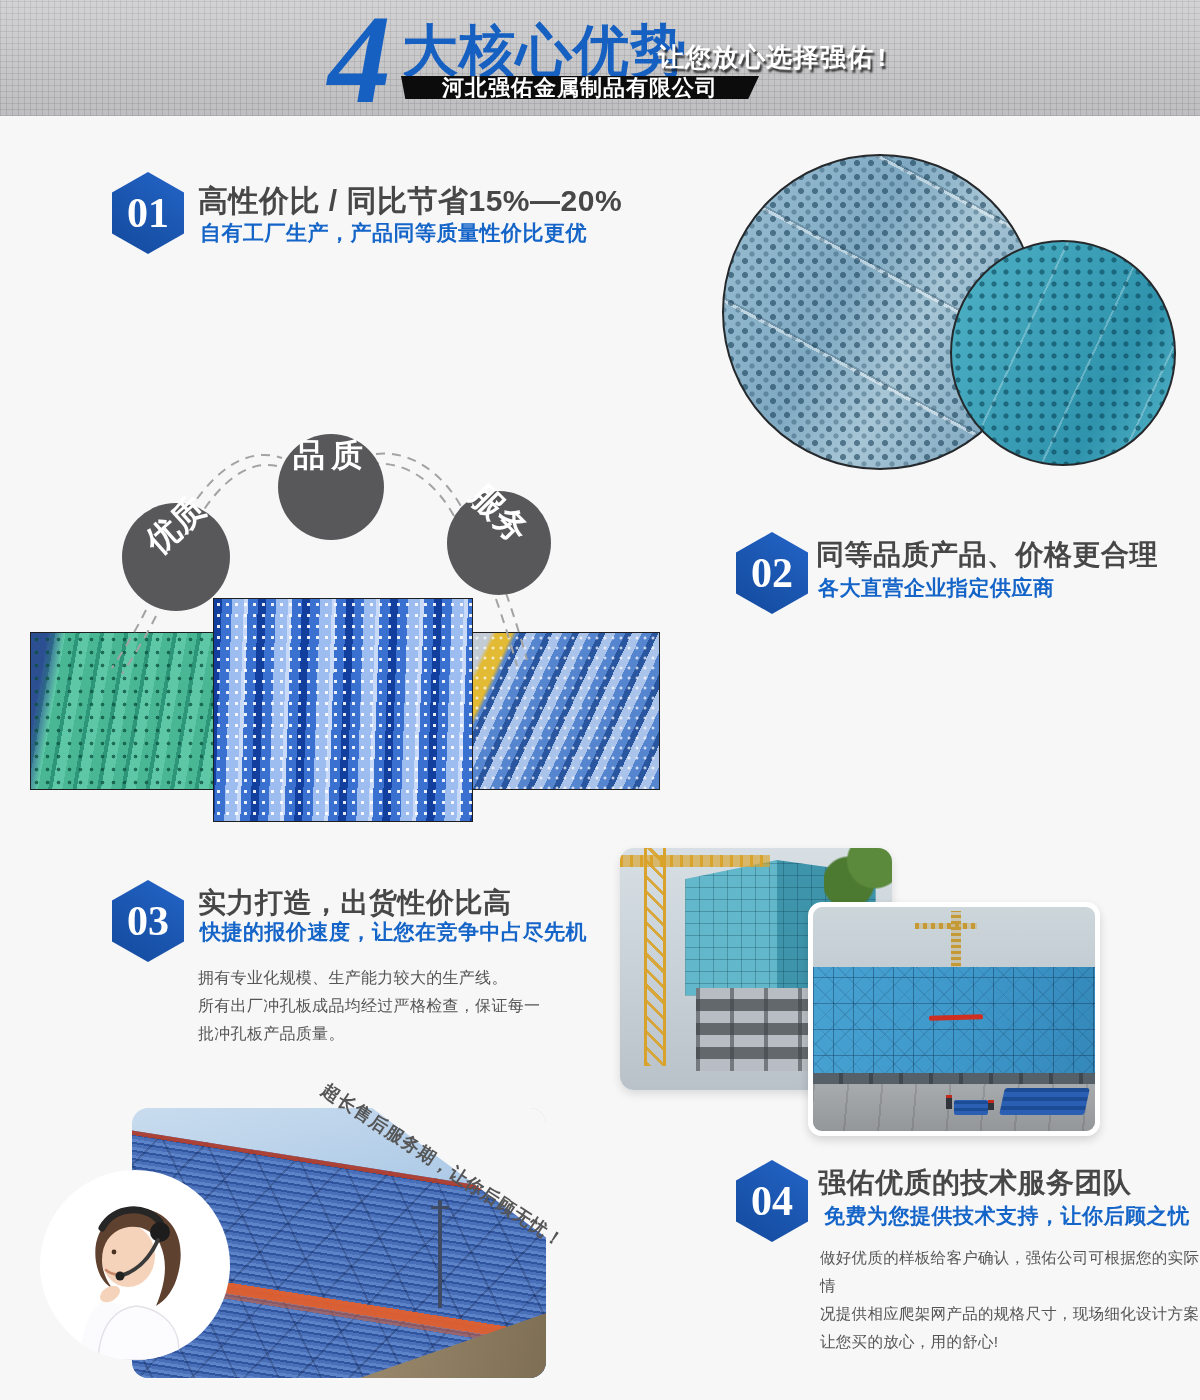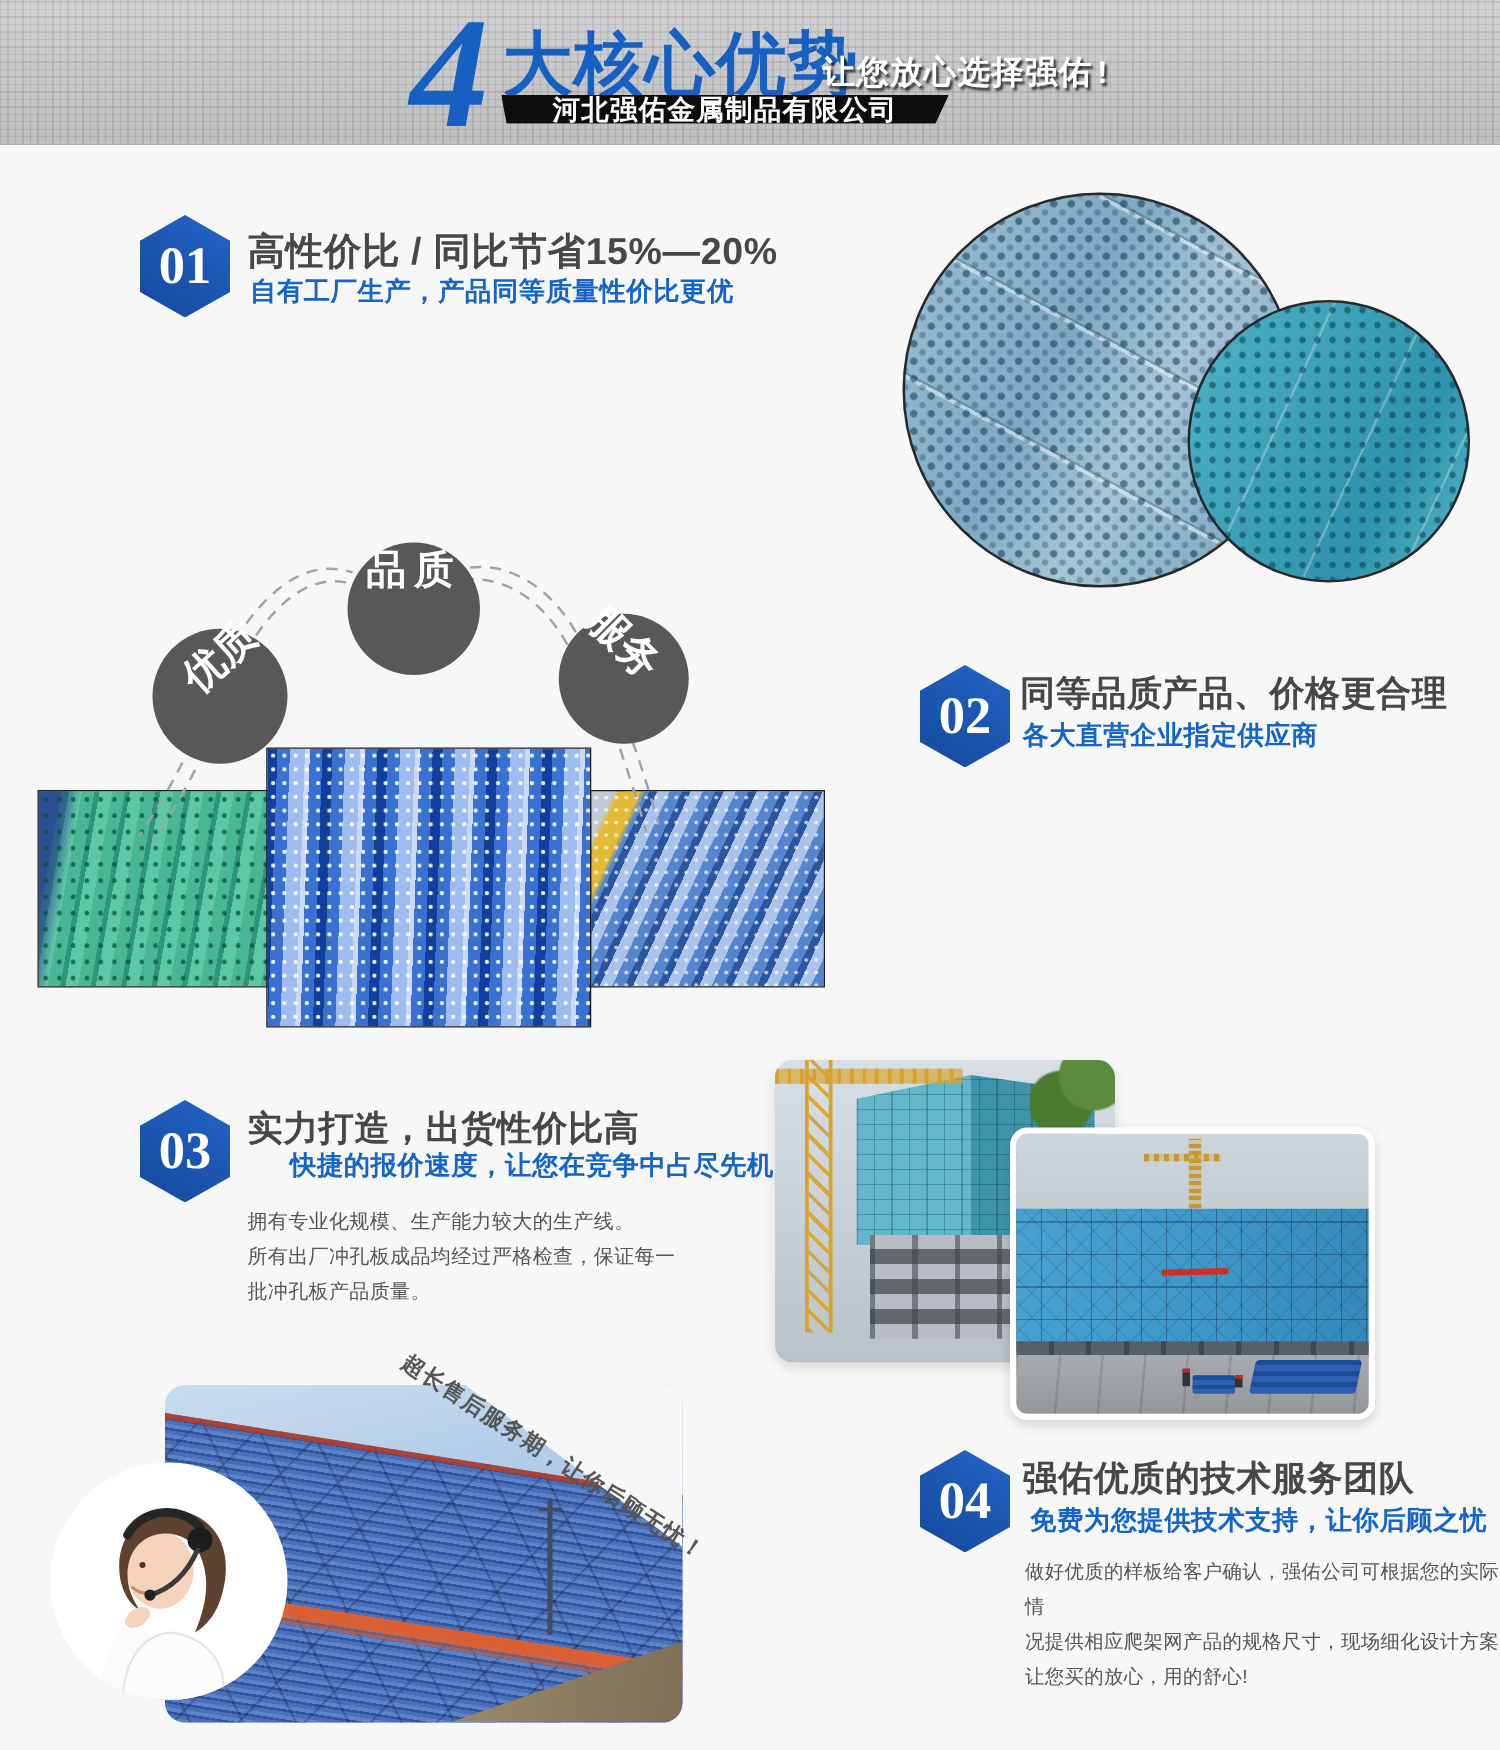--- a/index.html
+++ b/index.html
@@ -274,21 +274,21 @@
   <div class="strip-photo strip-green"></div>
   <div class="strip-photo strip-blue"></div>
   <div class="strip-photo strip-yellow"></div>
 
   <div class="hexagon" style="left:736px; top:532px;">02</div>
   <div class="sec-title" style="left:816px; top:536px;">同等品质产品、价格更合理</div>
   <div class="sec-sub" style="left:818px; top:574px;">各大直营企业指定供应商</div>
 
   <div class="hexagon" style="left:112px; top:880px;">03</div>
   <div class="sec-title" style="left:198px; top:884px;">实力打造，出货性价比高</div>
-  <div class="sec-sub" style="left:200px; top:918px;margin-left:32px;">快捷的报价速度，让您在竞争中占尽先机</div>
+  <div class="sec-sub" style="left:200px; top:918px;">快捷的报价速度，让您在竞争中占尽先机</div>
   <div class="sec-body" style="left:198px; top:964px;">
     <div>拥有专业化规模、生产能力较大的生产线。</div>
     <div>所有出厂冲孔板成品均经过严格检查，保证每一</div>
     <div>批冲孔板产品质量。</div>
   </div>
 
   <div class="photoA">
     <div class="pA-mesh"></div>
     <div class="pA-floors"></div>
     <div class="pA-mast"></div>

